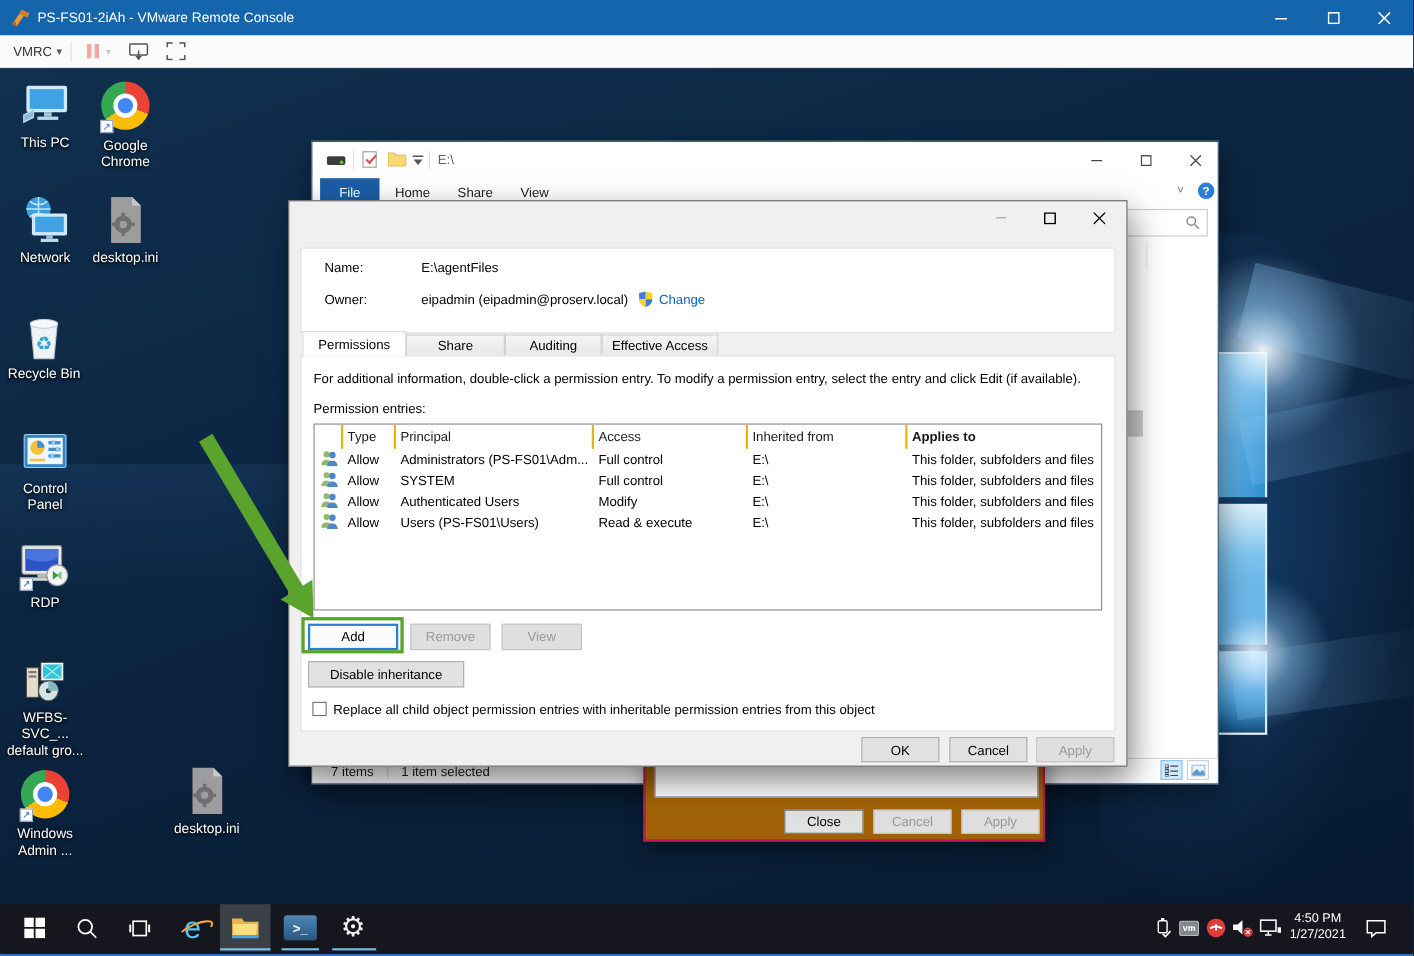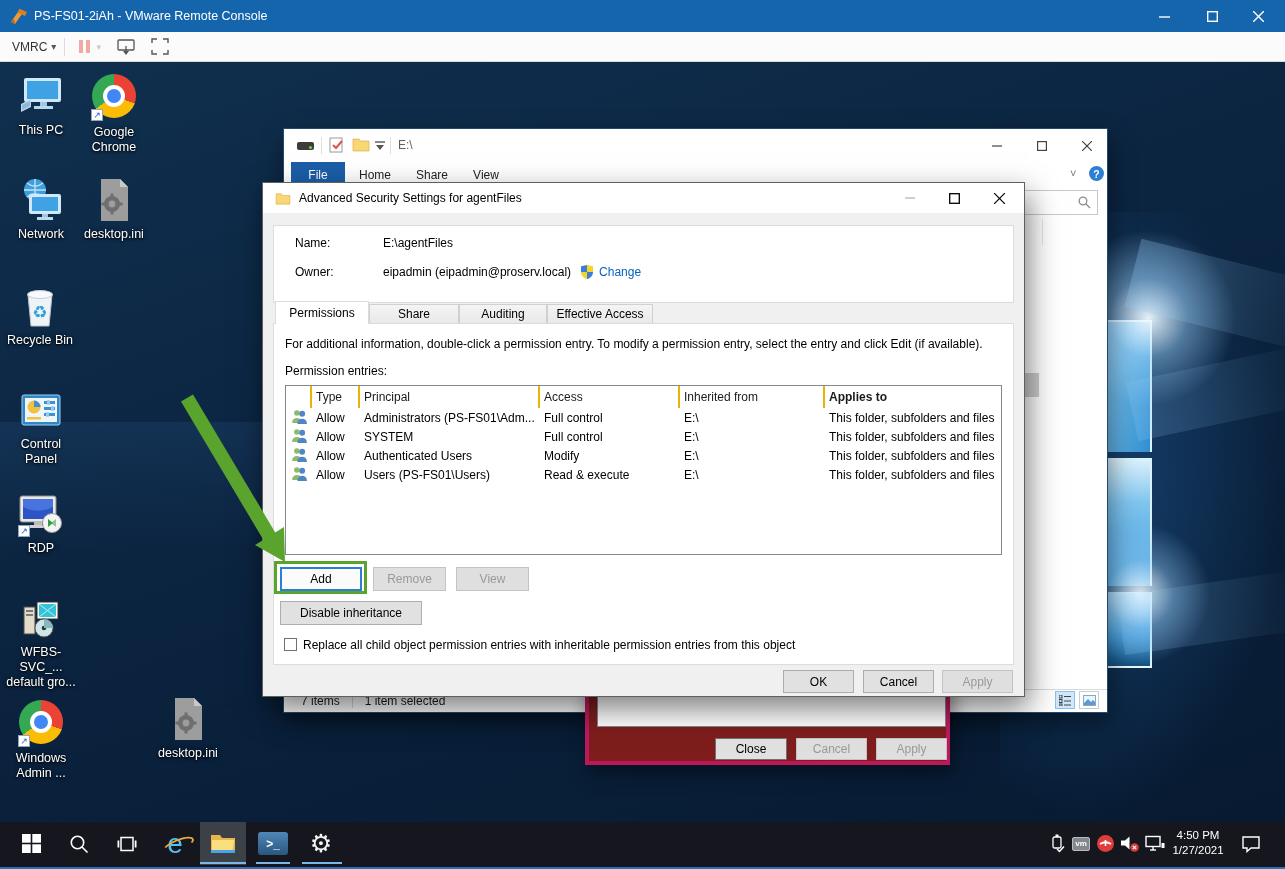--- a/index.html
+++ b/index.html
@@ -41,21 +41,21 @@
           border:1px solid #24496e; box-shadow:2px 10px 24px rgba(0,0,0,.45); }
   .xwin-ctl { position:absolute; top:0; width:45px; height:33px; display:flex; align-items:center; justify-content:center; }
   .ribbon-tab { position:absolute; top:33px; height:25px; display:flex; align-items:center; justify-content:center; font-size:12px; color:#222; }
   .file-tab { background:#1b5ea8; color:#ffffff; }
   .searchbox { position:absolute; left:730px; top:61px; width:84px; height:25px; border:1px solid #c9c9c9; background:#fff; }
   .statusbar { position:absolute; left:0; bottom:0; width:100%; height:23px; border-top:1px solid #d9d9d9;
                background:#fff; display:flex; align-items:center; font-size:12px; color:#1a1a1a; }
   .vt { width:1px; height:14px; background:#d9d9d9; }
   .viewtoggle { position:absolute; bottom:3px; width:20px; height:18px; display:flex; align-items:center; justify-content:center; }
 
-  .propdlg { left:585px; top:640px; width:365px; height:125px; background:#7f1d1d; border:4px solid #be185d;
+  .propdlg { left:585px; top:640px; width:365px; height:125px; background:#a16207; border:2px solid #be185d;
              box-shadow:3px 8px 18px rgba(0,0,0,.45);text-decoration:underline; }
   .dlg { left:262px; top:182px; width:763px; height:515px; background:#f0f0f0; border:1px solid #5f5f5f;
          box-shadow:4px 12px 28px rgba(0,0,0,.5); }
   .dlg-titlebar { position:absolute; left:0; top:0; width:100%; height:30px; background:#fff; display:flex; align-items:center; }
   .dlg-ctl { position:absolute; top:0; width:45px; height:30px; display:flex; align-items:center; justify-content:center; }
   .panel { position:absolute; background:#fff; border:1px solid #dcdcdc; }
   .frow { position:absolute; display:flex; align-items:center; font-size:12px; }
   .flabel { width:88px; }
   .link { color:#0563c1; }
   .tab { position:absolute; display:flex; align-items:center; justify-content:center; font-size:12px;
@@ -382,26 +382,20 @@
   </div>
 
   <div class="abs propdlg">
     <div class="abs" style="left:8px;top:0;width:349px;height:83px;background:#fff;border:1px solid #828790;border-top:none"></div>
     <button class="btn" style="left:126px;top:94px;width:72px;height:22px;border-color:#707070">Close</button>
     <button class="btn disabled" style="left:207px;top:94px;width:71px;height:22px">Cancel</button>
     <button class="btn disabled" style="left:287px;top:94px;width:71px;height:22px">Apply</button>
   </div>
 
   <div class="abs dlg">
-    <div class="dlg-titlebar">
-      <svg style="margin-left:12px" width="16" height="13" viewBox="0 0 18 15">
-          <path d="M1 2h6l1.5 2H17v10H1z" fill="#f8d775" stroke="#d9a43c" stroke-width=".6"></path>
-        </svg>
-      <span style="margin-left:8px">Advanced Security Settings for agentFiles</span>
-    </div>
     <div class="dlg-ctl" style="left:624px">
         <svg width="10" height="10">
           <line x1="0" y1="5" x2="10" y2="5" stroke="#b5b5b5" stroke-width="1.3"></line>
         </svg>
       </div>
     <div class="dlg-ctl" style="left:669px">
         <svg width="11" height="11">
           <rect x="0.7" y="0.7" width="9.6" height="9.6" fill="none" stroke="#000" stroke-width="1.3"></rect>
         </svg>
       </div>

